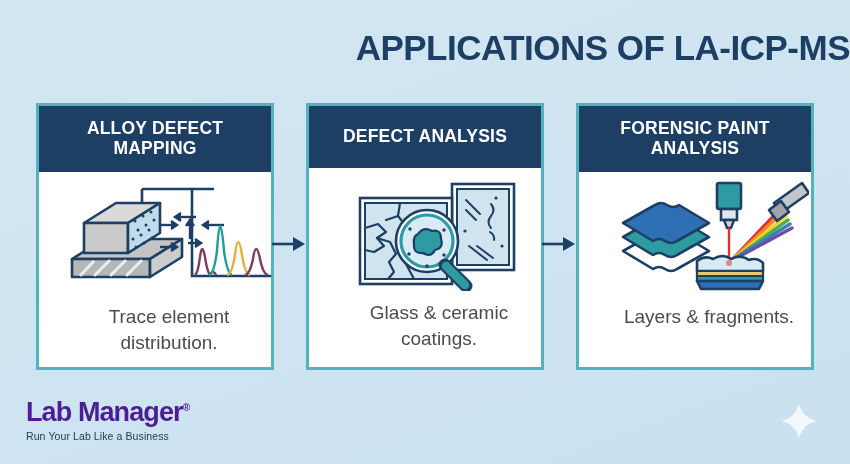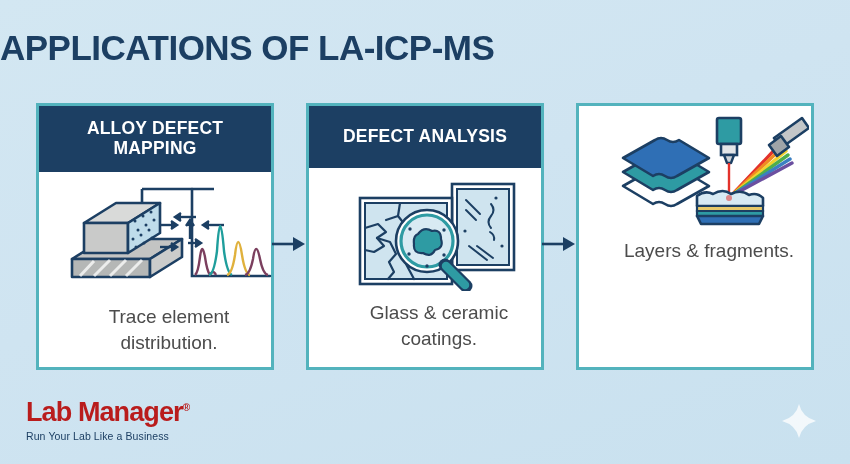--- a/index.html
+++ b/index.html
@@ -18,21 +18,21 @@
     position: absolute;
     inset: 0;
   }
 
   
   .title {
     position: absolute;
     top: 28px;
     left: 0;
     width: 850px;
-    text-align: left;
+    text-align: right;
     font-size: 35px;
     font-weight: bold;
     letter-spacing: -0.5px;
     color: #1c3f63;
     font-family: "Liberation Sans", sans-serif;
     white-space: nowrap;
   }
 
   
   .card {
@@ -102,21 +102,21 @@
 
   
   .logo {
     position: absolute;
     left: 26px;
     bottom: 22px;
   }
   .logo-word {
     font-size: 27px;
     font-weight: bold;
-    color: #b91c1c;
+    color: #4c1d95;
     letter-spacing: -0.9px;
     font-family: "Liberation Sans", sans-serif;
     line-height: 1;
   }
   .logo-reg {
     font-size: 10px;
     vertical-align: super;
     font-weight: bold;
   }
   .logo-tag {
@@ -269,20 +269,21 @@
   </div>
 
   <div class="arrow arrow-2">
     <svg width="34" height="20" viewBox="0 0 34 20">
       <path d="M0 10 L22 10" stroke="#1c3f63" stroke-width="2.6" fill="none"></path>
       <path d="M21 3 L33 10 L21 17 Z" fill="#1c3f63"></path>
     </svg>
   </div>
 
   <div class="card card-3">
+    <div class="card-header">FORENSIC PAINT ANALYSIS</div>
     <div class="card-body">
       <div class="card-icon">
         <svg width="200" height="115" viewBox="0 0 200 115">
 
           <path d="M14 72 L46 54 q6 -4 12 0 q6 4 12 0 L100 72 L68 90 q-6 4 -12 0 q-6 -4 -12 0 Z" fill="#ffffff" stroke="#1c3f63" stroke-width="2.6" stroke-linejoin="round"></path>
           <path d="M14 58 L46 40 q6 -4 12 0 q6 4 12 0 L100 58 L68 76 q-6 4 -12 0 q-6 -4 -12 0 Z" fill="#2e9ba3" stroke="#1c3f63" stroke-width="2.6" stroke-linejoin="round"></path>
           <path d="M14 44 L46 26 q6 -4 12 0 q6 4 12 0 L100 44 L68 62 q-6 4 -12 0 q-6 -4 -12 0 Z" fill="#2f6fb5" stroke="#1c3f63" stroke-width="2.6" stroke-linejoin="round"></path>
 
           <rect x="108" y="4" width="24" height="26" rx="2" fill="#2e9ba3" stroke="#1c3f63" stroke-width="2.6"></rect>
           <rect x="112" y="30" width="16" height="11" fill="#e3e6e8" stroke="#1c3f63" stroke-width="2.6"></rect>

